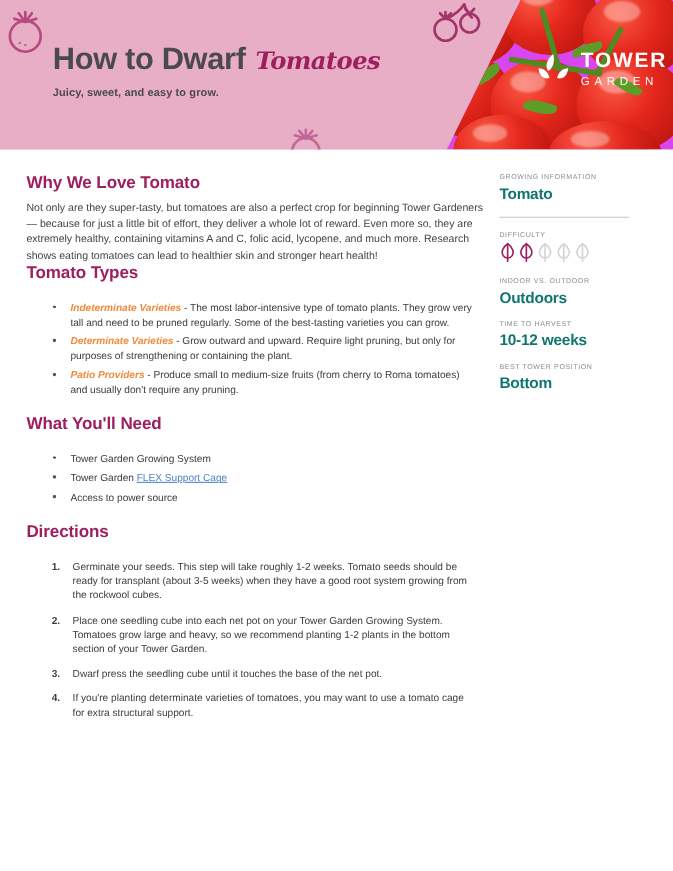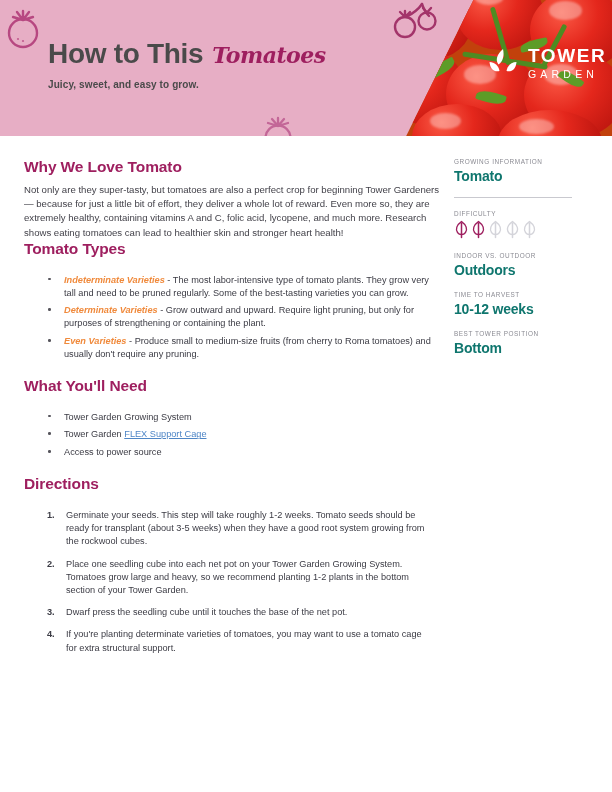--- a/index.html
+++ b/index.html
@@ -26,21 +26,21 @@
   }
   .header-photo {
     position: absolute;
     top: 0;
     right: 0;
     width: 210px;
     height: 136px;
     overflow: hidden;
     -webkit-clip-path: polygon(34% 0, 100% 0, 100% 100%, 2% 100%);
     clip-path: polygon(34% 0, 100% 0, 100% 100%, 2% 100%);
-    background: #c2410c;
+    background: #d946ef;
   }
   .photo-art { position: absolute; inset: 0; }
   .tom {
     position: absolute;
     border-radius: 50%;
     background: radial-gradient(circle at 33% 28%, #fb5a46 0%, #e4271c 42%, #ad0f0a 100%);
   }
   .tom.hl::after {
     content: "";
     position: absolute;
@@ -300,39 +300,39 @@
       </span>
       <span class="logo-words">
         <span class="logo-top">TOWER</span>
         <span class="logo-bot">GARDEN</span>
       </span>
     </div>
   </div>
 
   <div class="title-wrap">
     <div class="title-line">
-      <span class="title-main">How to This</span>
+      <span class="title-main">How to Dwarf</span>
       <span class="title-script">Tomatoes</span>
     </div>
     <div class="subtitle">Juicy, sweet, and easy to grow.</div>
   </div>
 </div>
 
 <div class="page">
 
   <div class="content">
 
     <h2 class="sec">Why We Love Tomato</h2>
     <p class="intro">Not only are they super-tasty, but tomatoes are also a perfect crop for beginning Tower Gardeners — because for just a little bit of effort, they deliver a whole lot of reward. Even more so, they are extremely healthy, containing vitamins A and C, folic acid, lycopene, and much more. Research shows eating tomatoes can lead to healthier skin and stronger heart health!</p>
 
     <h2 class="sec sec-gap">Tomato Types</h2>
     <ul class="bul" id="types-list">
         <li><span class="dot"></span><span class="vname">Indeterminate Varieties</span><span> - The most labor-intensive type of tomato plants. They grow very tall and need to be pruned regularly. Some of the best-tasting varieties you can grow.</span></li>
         <li><span class="dot"></span><span class="vname">Determinate Varieties</span><span> - Grow outward and upward. Require light pruning, but only for purposes of strengthening or containing the plant.</span></li>
-        <li><span class="dot"></span><span class="vname">Even Varieties</span><span> - Produce small to medium-size fruits (from cherry to Roma tomatoes) and usually don't require any pruning.</span></li>
+        <li><span class="dot"></span><span class="vname">Patio Providers</span><span> - Produce small to medium-size fruits (from cherry to Roma tomatoes) and usually don't require any pruning.</span></li>
       </ul>
 
     <h2 class="sec sec-gap">What You'll Need</h2>
     <ul class="bul" id="needs-list">
         <li><span class="dot"></span><span>Tower Garden Growing System</span></li>
         <li><span class="dot"></span><span>Tower Garden </span><a class="lnk" href="#">FLEX Support Cage</a></li>
         <li><span class="dot"></span><span>Access to power source</span></li>
       </ul>
 
     <h2 class="sec sec-gap">Directions</h2>

